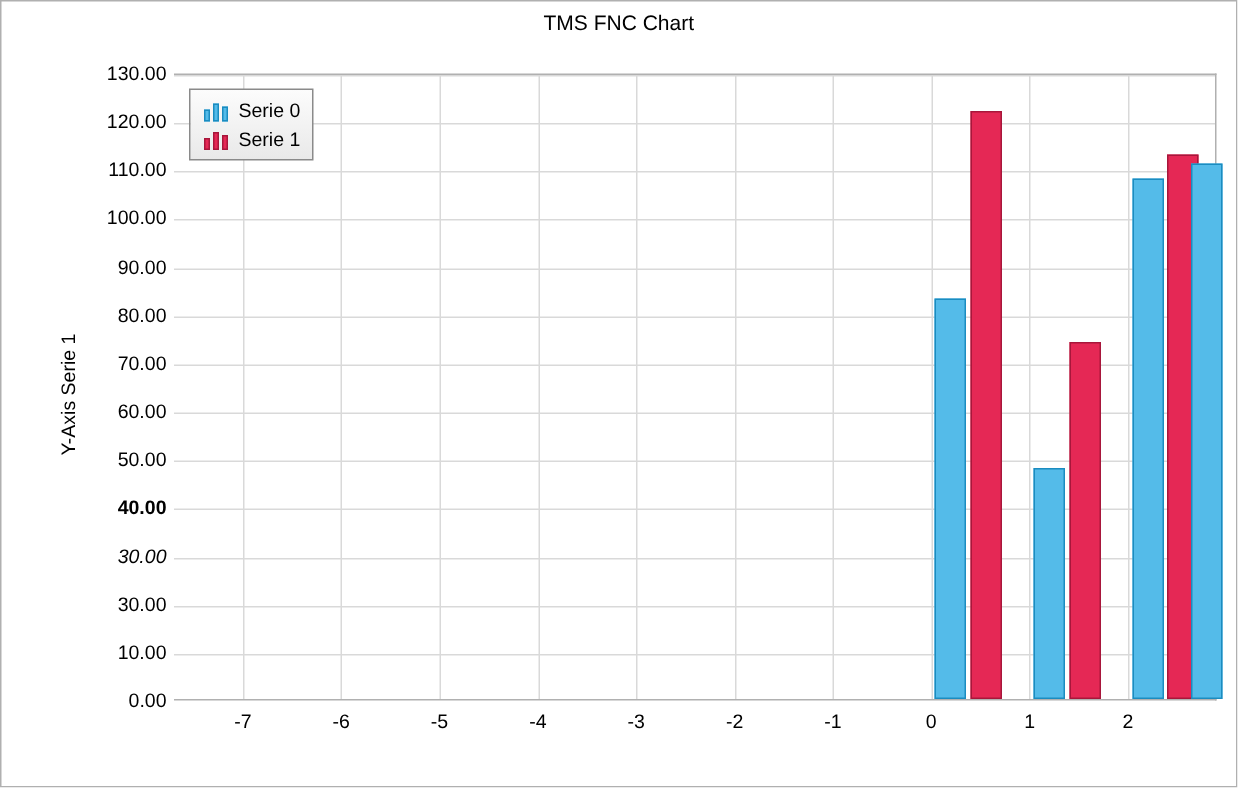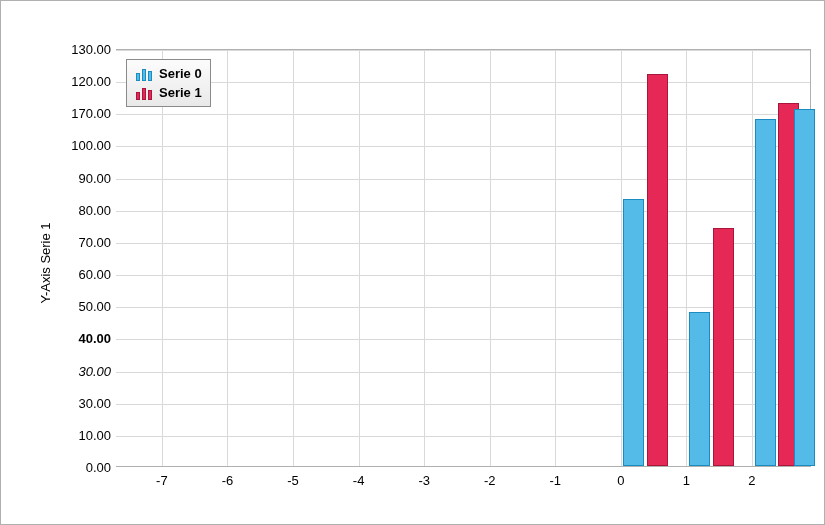--- a/index.html
+++ b/index.html
@@ -97,21 +97,20 @@
     border: 1px solid #8a8a8a;
     background: linear-gradient(#fcfcfc, #e9e9e9);
     padding: 4px 6px;
     font-size: 13px;
   }
   .legend-row {
     display: flex;
     align-items: center;
     gap: 6px;
     padding: 2px 2px;
-    font-weight: bold;
   }
   .legend-icon {
     width: 18px;
     height: 14px;
     position: relative;
     flex: 0 0 auto;
   }
   .legend-icon span {
     position: absolute;
     bottom: 0;
@@ -119,20 +118,21 @@
     border: 1px solid;
     box-sizing: border-box;
   }
   .legend-icon.s0 span { background:#54bbe9; border-color:#1b8cc0; }
   .legend-icon.s1 span { background:#e52855; border-color:#a8163b; }
 </style>
 </head>
 <body>
 
 <div class="frame">
+  <div class="title">TMS FNC Chart</div>
   <div class="ylabel">Y-Axis Serie 1</div>
 
   <div class="plot" id="plot">
       <div class="grid-h" style="top: 385.846px;"></div>
       <div class="grid-h" style="top: 353.692px;"></div>
       <div class="grid-h" style="top: 321.538px;"></div>
       <div class="grid-h" style="top: 289.385px;"></div>
       <div class="grid-h" style="top: 257.231px;"></div>
       <div class="grid-h" style="top: 225.077px;"></div>
       <div class="grid-h" style="top: 192.923px;"></div>
@@ -165,21 +165,21 @@
       <div class="ytick" style="top: 433.846px;">10.00</div>
       <div class="ytick" style="top: 401.692px;">30.00</div>
       <div class="ytick" style="top: 369.538px; font-style: italic;">30.00</div>
       <div class="ytick" style="top: 337.385px; font-weight: bold;">40.00</div>
       <div class="ytick" style="top: 305.231px;">50.00</div>
       <div class="ytick" style="top: 273.077px;">60.00</div>
       <div class="ytick" style="top: 240.923px;">70.00</div>
       <div class="ytick" style="top: 208.769px;">80.00</div>
       <div class="ytick" style="top: 176.615px;">90.00</div>
       <div class="ytick" style="top: 144.462px;">100.00</div>
-      <div class="ytick" style="top: 112.308px;">170.00</div>
+      <div class="ytick" style="top: 112.308px;">110.00</div>
       <div class="ytick" style="top: 80.1538px;">120.00</div>
       <div class="ytick" style="top: 48px;">130.00</div>
     </div>
   <div id="xticks">
       <div class="xtick" style="left: 160.896px;">-7</div>
       <div class="xtick" style="left: 226.462px;">-6</div>
       <div class="xtick" style="left: 292.028px;">-5</div>
       <div class="xtick" style="left: 357.594px;">-4</div>
       <div class="xtick" style="left: 423.16px;">-3</div>
       <div class="xtick" style="left: 488.726px;">-2</div>

